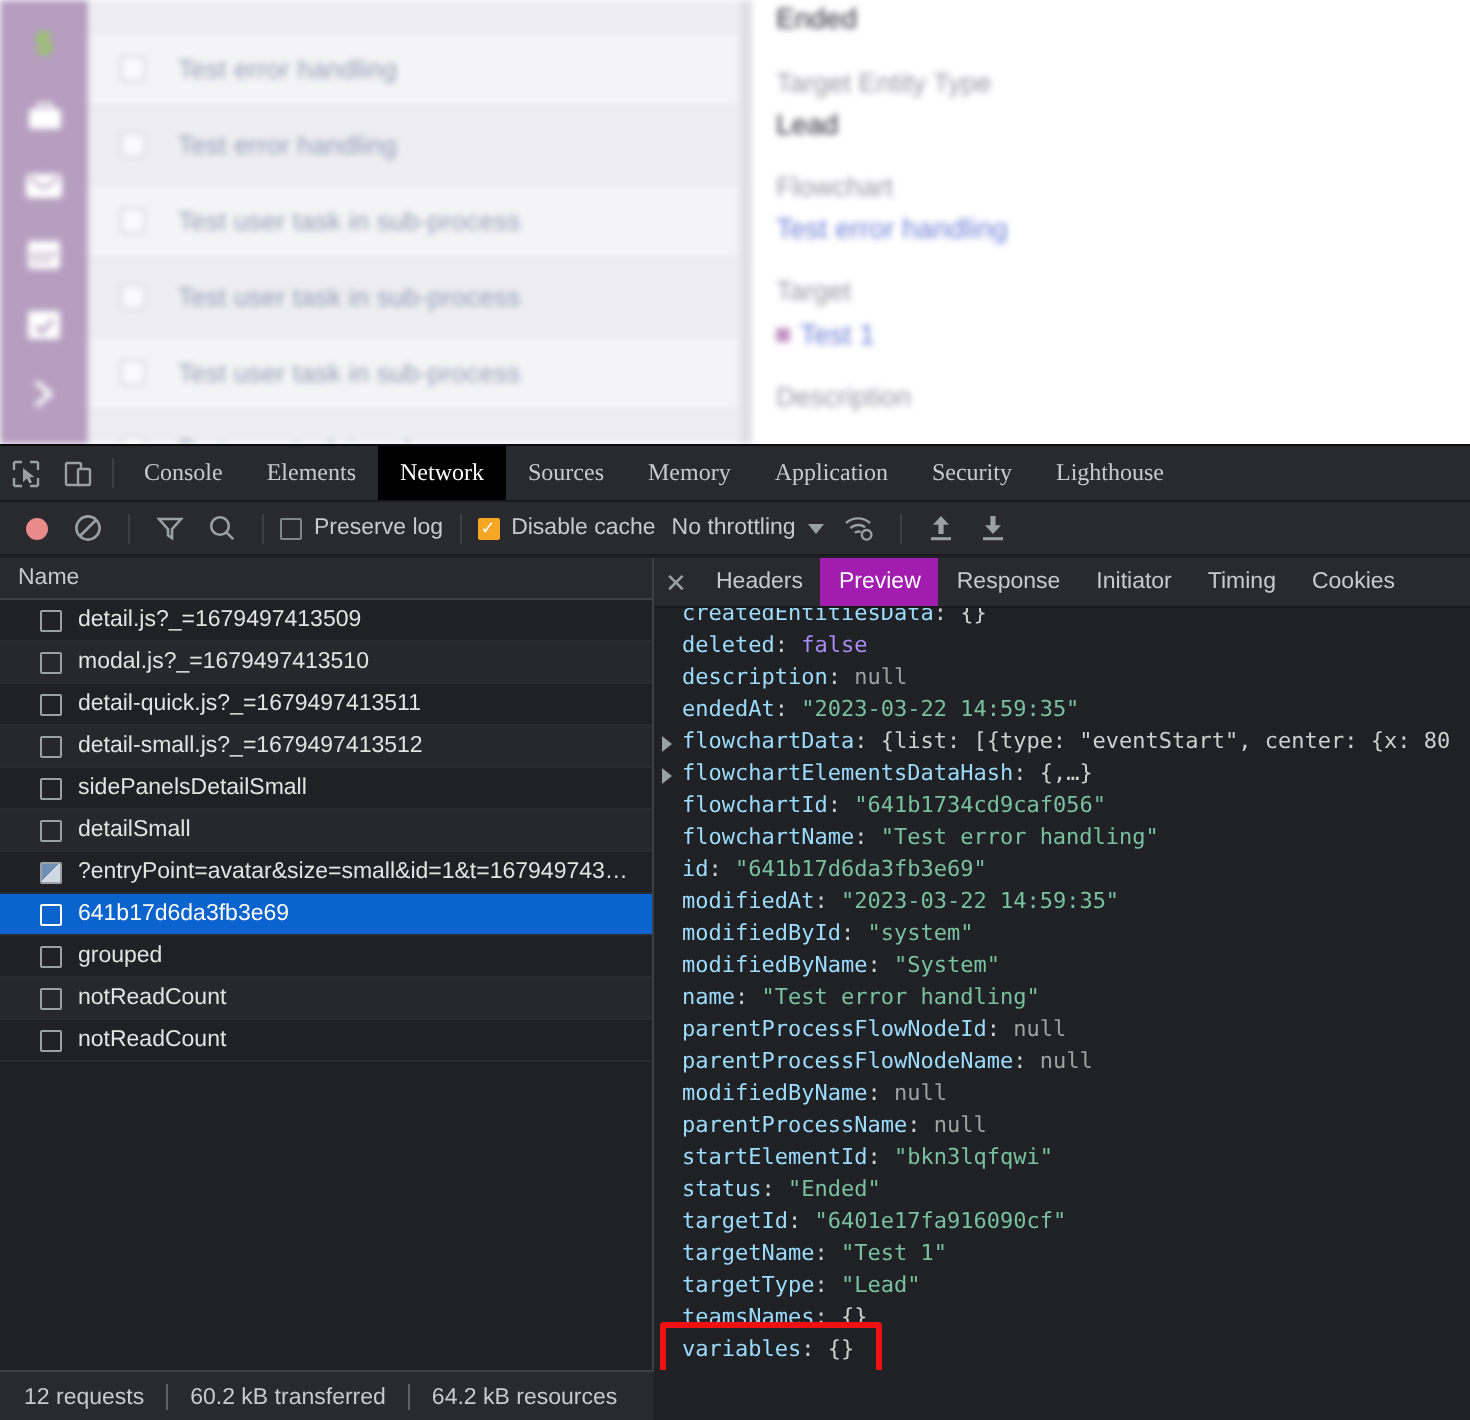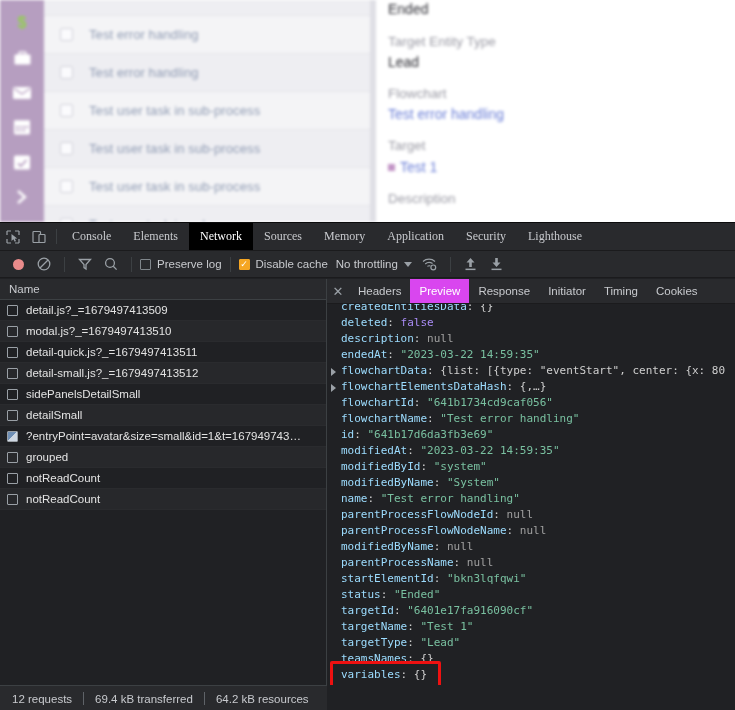--- a/index.html
+++ b/index.html
@@ -134,21 +134,21 @@
     width: 327px; background: #202124; position: relative;
     border-right: 1px solid #3c4043; display: flex; flex-direction: column;
   }
   .net-head {
     height: 21px; background: #292a2d; color: #c8cace; font-size: 11.5px;
     display: flex; align-items: center; padding-left: 9px;
     border-bottom: 1px solid #3c4043;
   }
   .net-list { flex: 1; overflow: hidden; }
   .net-row {
-    height: 21px; display: flex; align-items: center; padding-left: 7px;
+    height: 21px; display: flex; align-items: center; padding-left: 20px;
     color: #e3e3e3; font-size: 11.5px; cursor: pointer;
     border-bottom: 1px solid #2a2b2e; white-space: nowrap;
   }
   .net-row:nth-child(even) { background: #27282b; }
   .net-row.selected { background: #0b63ce; color: #ffffff; }
   .ficon {
     width: 11px; height: 11px; border: 1px solid #9aa0a6; border-radius: 1px;
     margin-right: 8px; flex: none;
   }
   .net-row.selected .ficon { border-color: #ffffff; }
@@ -166,21 +166,21 @@
     border-bottom: 1px solid #1b1b1d;
   }
   .prev-close {
     width: 22px; display: flex; align-items: center; justify-content: center;
     color: #9aa0a6; font-size: 13px; cursor: pointer;
   }
   .prev-tab {
     display: flex; align-items: center; padding: 0 9px;
     color: #c8cace; font-size: 11.5px; cursor: pointer; white-space: nowrap;
   }
-  .prev-tab.active { background: #d946ef; color: #ffffff; }
+  .prev-tab.active { background: #a21caf; color: #ffffff; }
 
   .json-view {
     flex: 1; overflow: hidden; position: relative;
     font-family: "DejaVu Sans Mono", monospace; font-size: 11px;
     padding-top: 0px;
   }
   .jrow {
     height: 16px; line-height: 16px; white-space: nowrap;
     padding-left: 14px; position: relative;
   }
@@ -416,20 +416,24 @@
             <span class="ficon"></span>
             <span>sidePanelsDetailSmall</span>
           </div>
           <div class="net-row">
             <span class="ficon"></span>
             <span>detailSmall</span>
           </div>
           <div class="net-row">
             <span class="ficon img"></span>
             <span>?entryPoint=avatar&amp;size=small&amp;id=1&amp;t=167949743…</span>
+          </div>
+          <div class="net-row selected">
+            <span class="ficon"></span>
+            <span>641b17d6da3fb3e69</span>
           </div>
           <div class="net-row">
             <span class="ficon"></span>
             <span>grouped</span>
           </div>
           <div class="net-row">
             <span class="ficon"></span>
             <span>notReadCount</span>
           </div>
           <div class="net-row">
@@ -475,19 +479,19 @@
             <div class="jrow"><span class="jkey">teamsNames</span><span class="jpunc">: </span><span class="jobj">{}</span></div>
             <div class="jrow" style="position: relative;"><span class="jkey">variables</span><span class="jpunc">: </span><span class="jobj">{}</span><span class="redbox" style="top: -6px;"></span></div>
           </div>
       </div>
 
     </div>
 
     <div class="dt-status">
       <span>12 requests</span>
       <span class="st-sep"></span>
-      <span>69.4 kB transferred</span>
+      <span>60.2 kB transferred</span>
       <span class="st-sep"></span>
       <span>64.2 kB resources</span>
     </div>
 
   </div>
 </div>
 
 </body></html>

